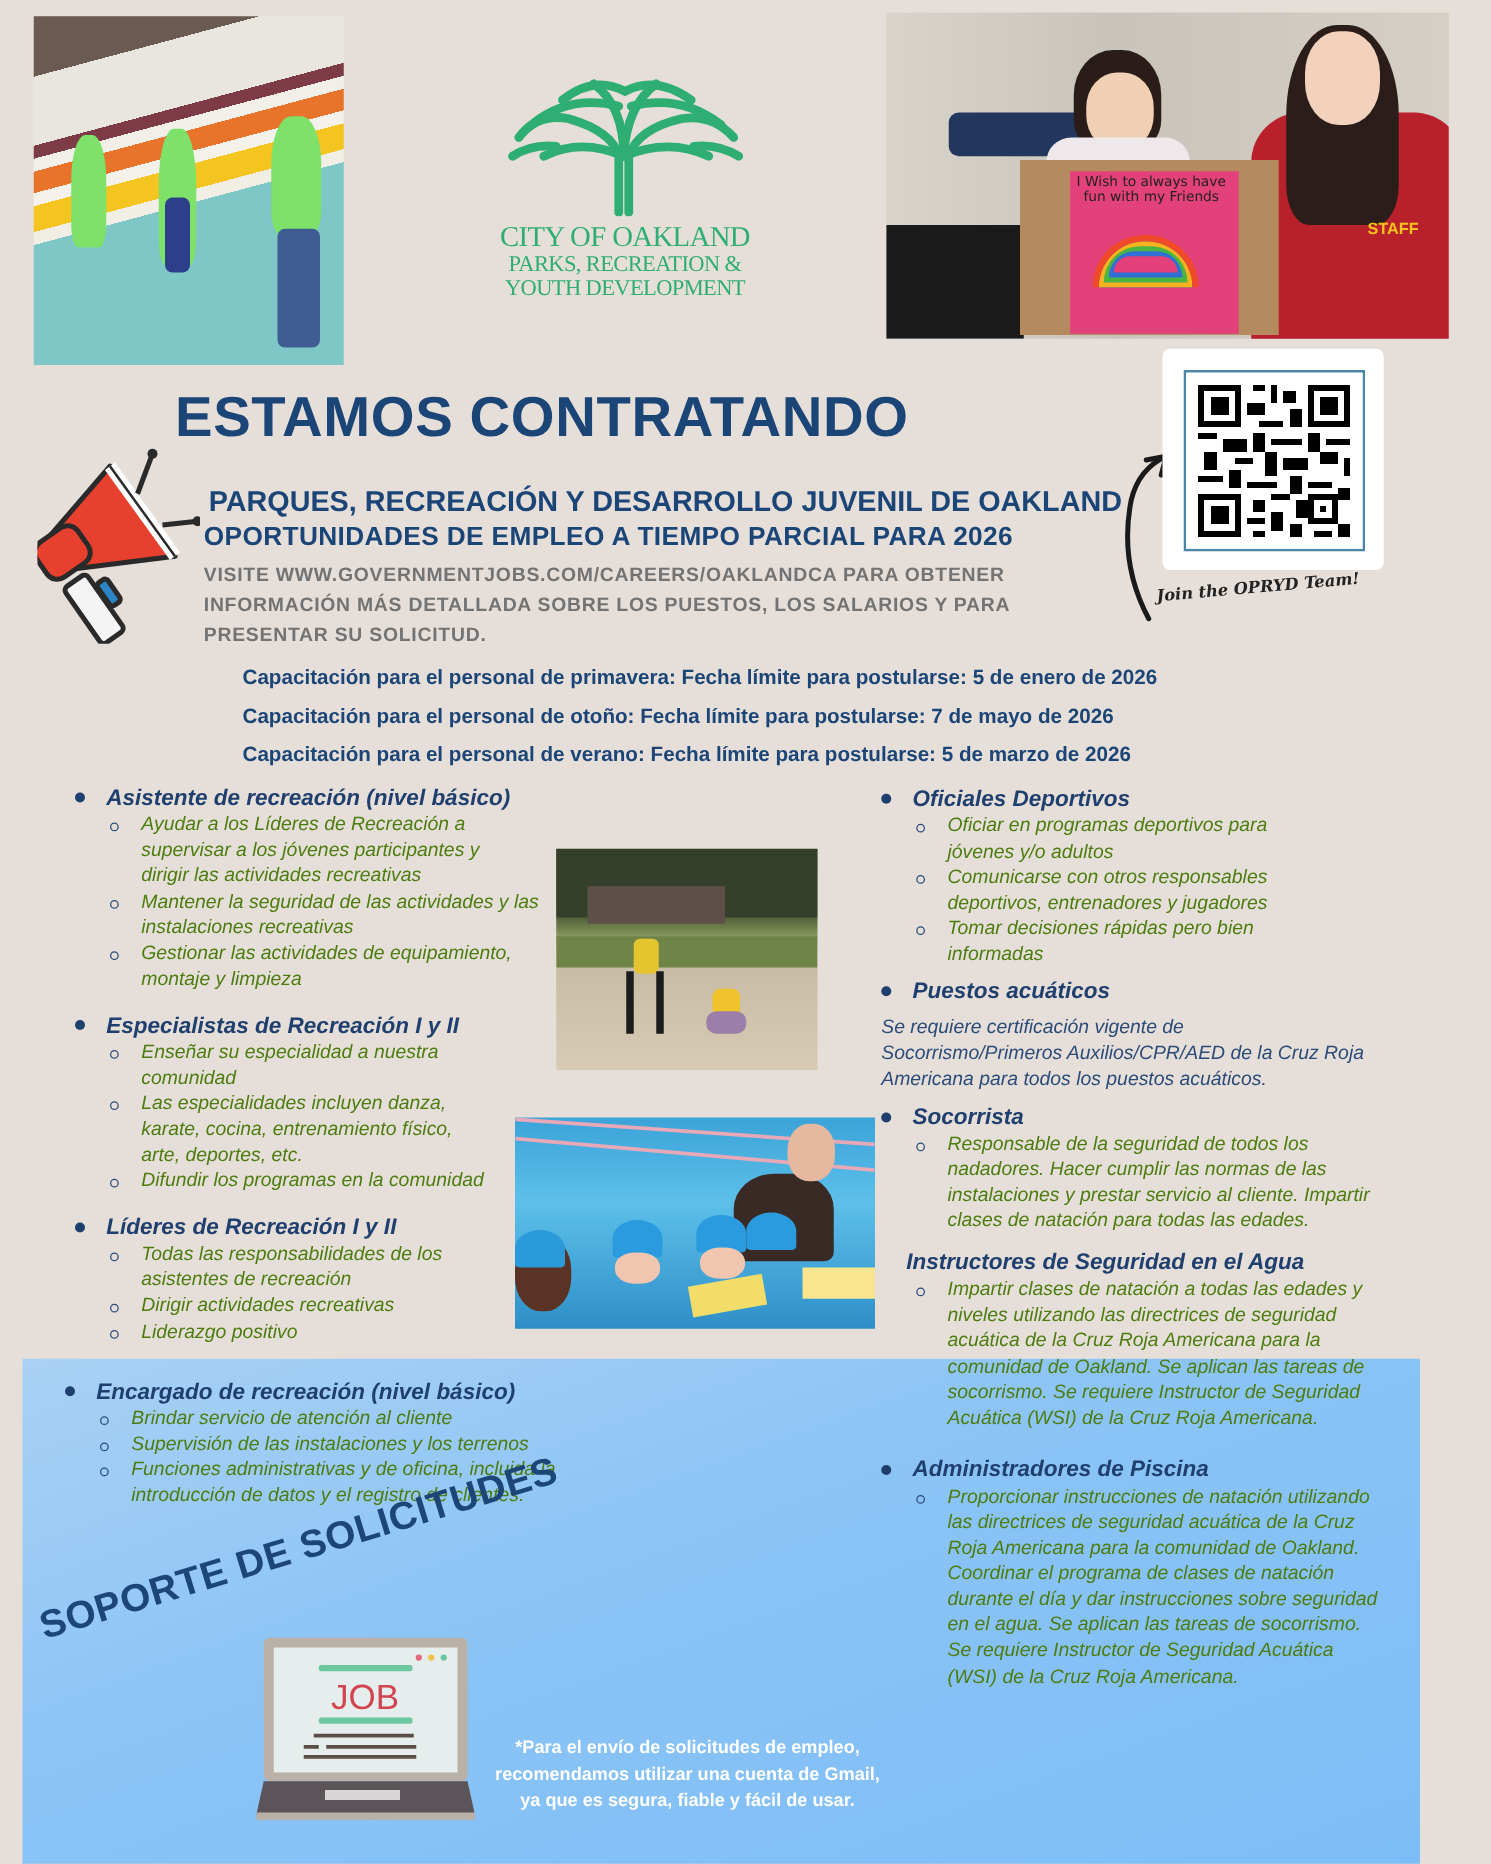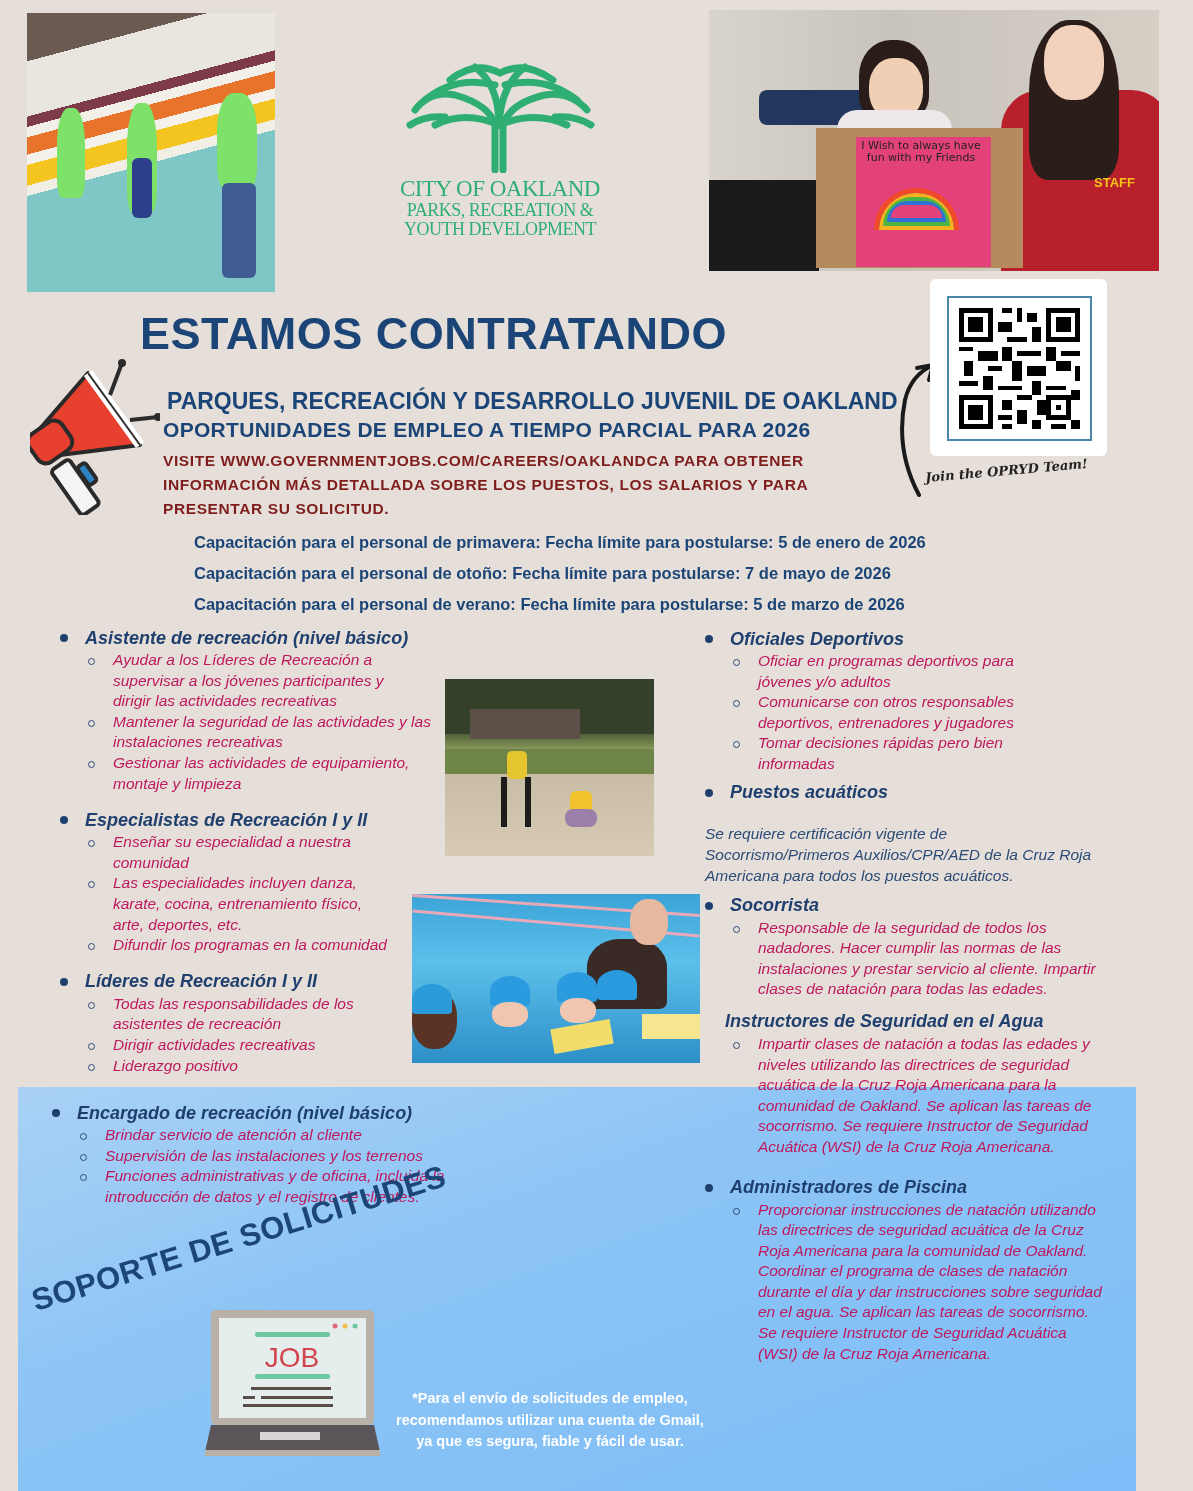--- a/index.html
+++ b/index.html
@@ -49,21 +49,21 @@
   .logo-text .l1 { font-size: 23px; letter-spacing: -0.5px; }
   .logo-text .l2 { font-size: 18px; letter-spacing: -0.5px; }
 
   
   .main-title {
     left: 140px; top: 308px; font-size: 45px; font-weight: bold; color: #1b4577;
     letter-spacing: 0.5px;
   }
   .sub1 { left: 167px; top: 388px; font-size: 23px; font-weight: bold; color: #1b4577; }
   .sub2 { left: 163px; top: 418px; font-size: 21px; font-weight: bold; color: #1b4577; letter-spacing: 0.3px; }
-  .visit { left: 163px; top: 449px; width: 740px; font-size: 15.5px; font-weight: bold; color: #7f1d1d; line-height: 24px; letter-spacing: 0.6px; }
+  .visit { left: 163px; top: 449px; width: 740px; font-size: 15.5px; font-weight: bold; color: #737373; line-height: 24px; letter-spacing: 0.6px; }
 
   .deadlines { left: 194px; top: 531px; font-size: 16.5px; font-weight: bold; color: #1b4577; }
   .deadlines div { height: 31px; line-height: 22px; }
 
   
   .qr-box {
     left: 930px; top: 279px; width: 177px; height: 177px; background: #fff; border-radius: 6px;
   }
   .qr-inner {
     position: absolute; left: 17px; top: 17px; width: 145px; height: 145px;
@@ -74,26 +74,26 @@
 
   
   .megaphone { left: 30px; top: 355px; }
 
   
   .col { position: absolute; }
   .job { margin-bottom: 8px; font-style: italic; }
   .job-title { font-size: 18px; font-weight: bold; color: #1f3f6e; display: flex; align-items: center; height: 24px; }
   .dot { width: 8px; height: 8px; border-radius: 50%; background: #1f3f6e; margin-right: 17px; flex-shrink: 0; }
   .job ul { list-style: none; margin-left: 27px; }
-  .job li { font-size: 15.5px; line-height: 20.6px; color: #be185d; position: relative; padding-left: 26px; }
+  .job li { font-size: 15.5px; line-height: 20.6px; color: #4d7c0f; position: relative; padding-left: 26px; }
   .job li::before {
     content: ""; position: absolute; left: 1px; top: 8px; width: 5px; height: 5px;
     border: 1.4px solid #2b4b78; border-radius: 50%;
   }
-  .job .para { font-size: 15.5px; line-height: 21px; color: #2b4b78; margin-left: -26px; margin-top: 18px; }
+  .job .para { font-size: 15.5px; line-height: 21px; color: #2b4b78; margin-left: -26px; margin-top: 6px; }
 
   .soporte {
     left: 38px; top: 1283px; font-size: 31px; font-weight: bold; color: #1d4678;
     transform: rotate(-17deg); transform-origin: left bottom; letter-spacing: 0.5px;
     white-space: nowrap;
   }
   .laptop { left: 205px; top: 1310px; }
   .gmail-note {
     left: 390px; top: 1388px; width: 320px; text-align: center; color: #fff;
     font-size: 14.5px; font-weight: bold; line-height: 21.5px;

